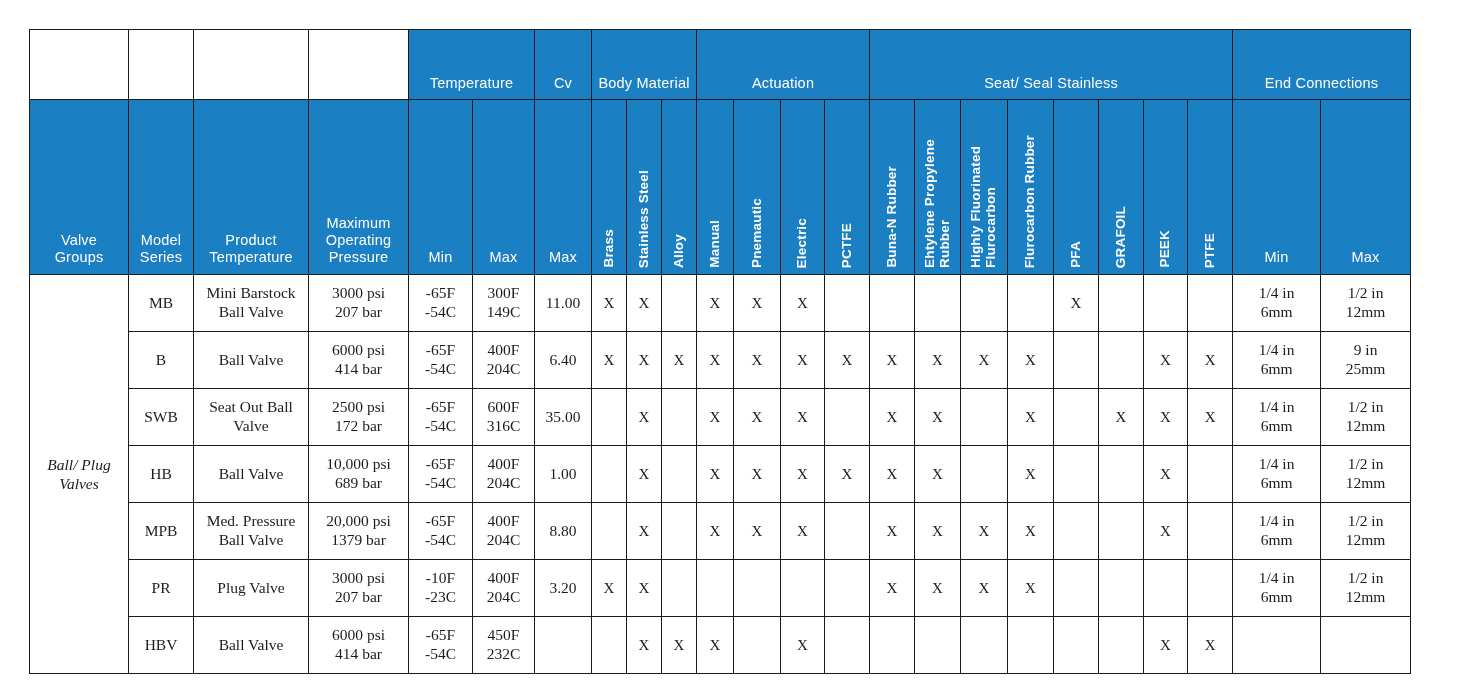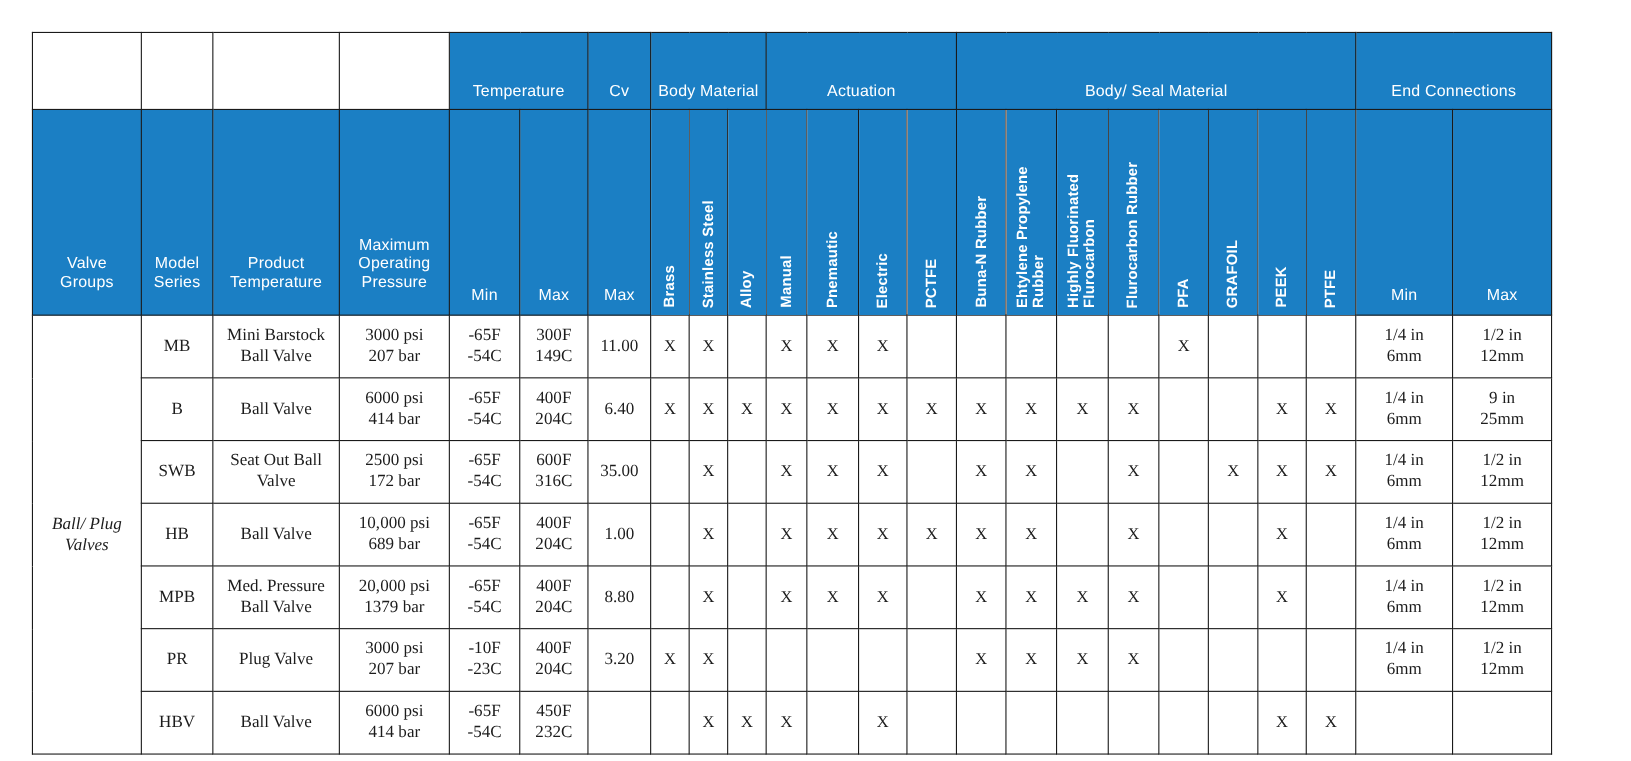--- a/index.html
+++ b/index.html
@@ -42,21 +42,21 @@
     font-size: 14.5px;
     letter-spacing: 0.2px;
     line-height: 1.18;
   }
   .hd.group {
     vertical-align: bottom;
     padding-bottom: 7px;
   }
   .hd.stub {
     vertical-align: bottom;
-    padding-bottom: 20px;
+    padding-bottom: 8px;
   }
   .hd.sub {
     vertical-align: bottom;
     padding-bottom: 8px;
     font-size: 14.5px;
   }
   
   td.spacer {
     border: none;
     background: transparent;
@@ -151,21 +151,21 @@
     <thead>
       <tr>
         <td class="spacer"></td>
         <td class="spacer"></td>
         <td class="spacer"></td>
         <td class="spacer"></td>
         <td class="hd group" colspan="2" style="height:62px">Temperature</td>
         <td class="hd group" colspan="1">Cv</td>
         <td class="hd group" colspan="3">Body Material</td>
         <td class="hd group" colspan="4">Actuation</td>
-        <td class="hd group" colspan="8">Body/ Seal Material</td>
+        <td class="hd group" colspan="8">Seat/ Seal Stainless</td>
         <td class="hd group" colspan="2">End Connections</td>
       </tr>
       <tr>
         <td class="hd stub twoline" style="height:166px">
           <span>Valve</span>
           <span>Groups</span>
         </td>
         <td class="hd stub twoline">
           <span>Model</span>
           <span>Series</span>

